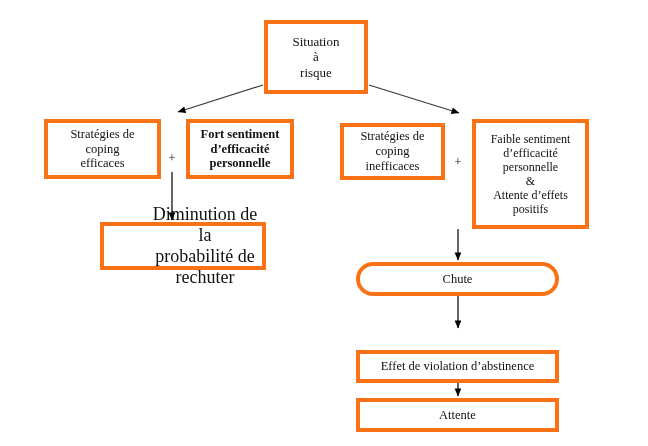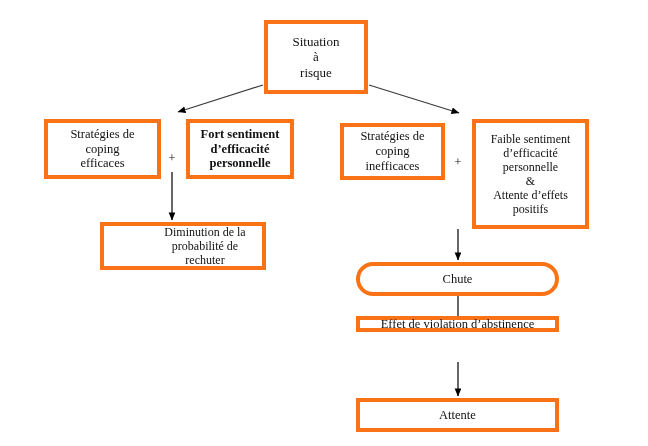--- a/index.html
+++ b/index.html
@@ -52,23 +52,23 @@
     text-align: center;
     user-select: none;
   }
 
   
   #n-situation      { left: 264px; top: 20px;  width: 104px; height: 74px;  font-size: 13px; }
   #n-coping-eff     { left: 44px;  top: 119px; width: 117px; height: 60px;  font-size: 12.5px; }
   #n-fort-sent      { left: 186px; top: 119px; width: 108px; height: 60px;  font-size: 12.5px; font-weight: bold; }
   #n-coping-ineff   { left: 340px; top: 123px; width: 105px; height: 57px;  font-size: 12.5px; }
   #n-faible-sent    { left: 472px; top: 119px; width: 117px; height: 110px; font-size: 12px; }
-  #n-diminution     { left: 100px; top: 222px; width: 166px; height: 48px;  font-size: 12px; padding-left: 44px; }
+  #n-diminution     { left: 100px; top: 222px; width: 166px; height: 48px;  font-size: 18px; padding-left: 44px; }
   #n-chute          { left: 356px; top: 262px; width: 203px; height: 34px;  font-size: 12.5px; border-radius: 17px; }
-  #n-evad           { left: 356px; top: 316px; width: 203px; height: 16px;  font-size: 12.5px; }
+  #n-evad           { left: 356px; top: 350px; width: 203px; height: 33px;  font-size: 12.5px; }
   #n-rechute        { left: 356px; top: 398px; width: 203px; height: 34px;  font-size: 12.5px; }
 
   #plus-left  { left: 165px; top: 151px; width: 14px; }
   #plus-right { left: 451px; top: 155px; width: 14px; }
 </style>
 </head>
 <body>
 
 <div id="canvas">
 

